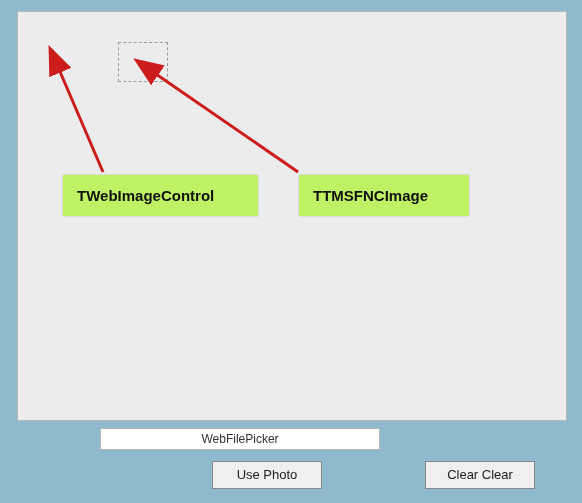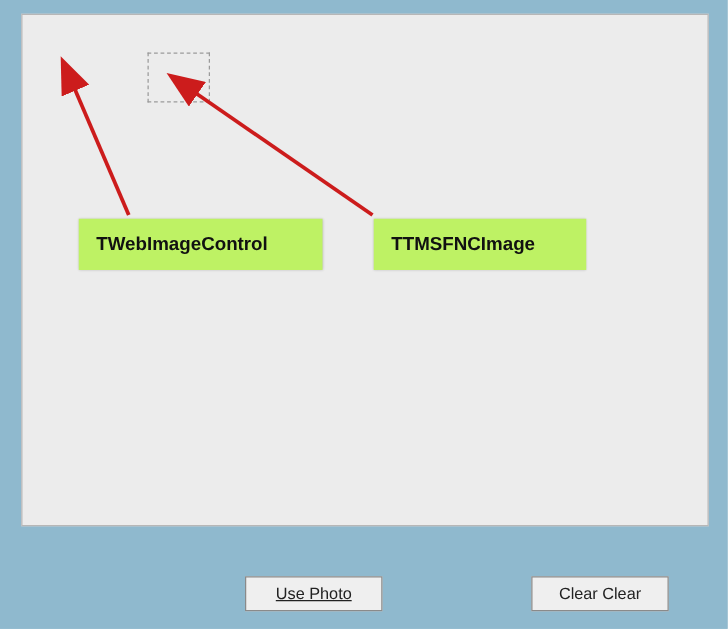--- a/index.html
+++ b/index.html
@@ -95,22 +95,21 @@
     background: #efefef;
     border: 1px solid #8a8a8a;
     box-sizing: border-box;
     font-size: 13px;
     text-align: center;
     line-height: 26px;
     color: #222;
     cursor: pointer;
   }
   .btn-use {
-    left: 196px;
-    text-decoration: underline;
+    left: 212px;
   }
   .btn-clear {
     left: 425px;
   }
 </style>
 </head>
 <body>
 
 <div class="page">
 
@@ -131,20 +130,21 @@
 
       <line x1="85" y1="160" x2="40" y2="55" stroke="#cc1c1c" stroke-width="3" marker-end="url(#arrowhead)"></line>
 
       <line x1="280" y1="160" x2="135" y2="60" stroke="#cc1c1c" stroke-width="3" marker-end="url(#arrowhead)"></line>
     </svg>
 
   </div>
 
   <div class="bottom-area">
 
+    <div class="file-picker">WebFilePicker</div>
 
     <div class="btn btn-use">Use Photo</div>
 
     <div class="btn btn-clear">Clear Clear</div>
 
   </div>
 
 </div>
 
 </body></html>

